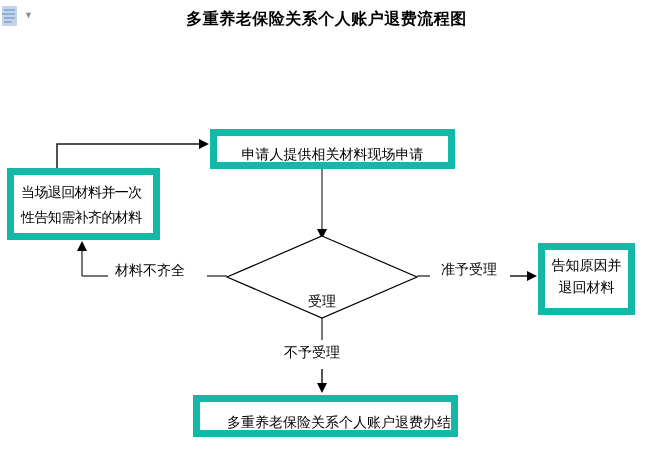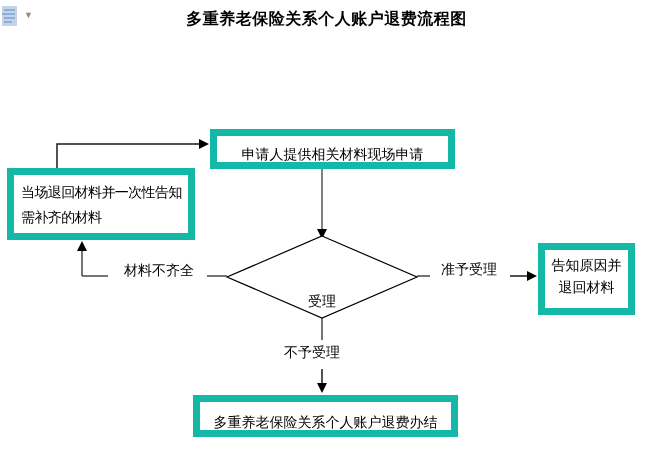--- a/index.html
+++ b/index.html
@@ -79,35 +79,35 @@
     color: #000000;
     font-size: 14px;
     box-sizing: border-box;
   }
   .node-apply {
     left: 210px; top: 129px; width: 245px; height: 40px;
     text-align: center;
     line-height: 36px;
   }
   .node-return {
-    left: 7px; top: 168px; width: 188px; height: 72px;
+    left: 7px; top: 168px; width: 153px; height: 72px;
     padding: 5px 2px 0 7px;
     line-height: 25px;
     letter-spacing: -0.6px;
     text-align: left;
   }
   .node-notify {
     left: 538px; top: 243px; width: 97px; height: 72px;
     padding: 4px 4px 0 4px;
     text-align: center;
     line-height: 22px;
   }
   .node-complete {
     left: 193px; top: 395px; width: 265px; height: 42px;
-    text-align: center;
+    text-align: right;
     line-height: 40px;
   }
   .node-decision-label {
     position: absolute;
     z-index: 2;
     left: 262px;
     top: 261px;
     width: 120px;
     font-size: 14px;
     color: #000000;
@@ -115,21 +115,21 @@
   }
   
   .edge-label {
     position: absolute;
     z-index: 2;
     font-size: 14px;
     color: #000000;
     background: #ffffff;
     white-space: nowrap;
   }
-  .label-incomplete { left: 124px; top: 262px; }
+  .label-incomplete { left: 115px; top: 262px; }
   .label-rejected   { left: 441px; top: 261px; }
   .label-accepted   { left: 284px; top: 344px; }
 </style>
 </head>
 <body>
 
 <div class="canvas">
 
   <div class="paste-tag">
     <div class="paste-doc">

